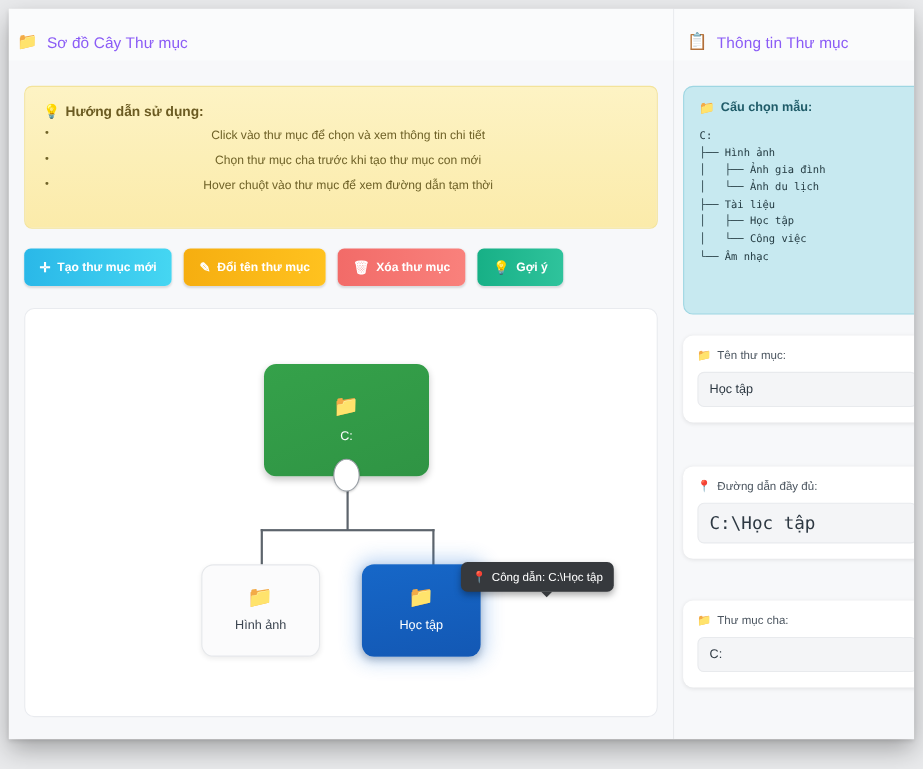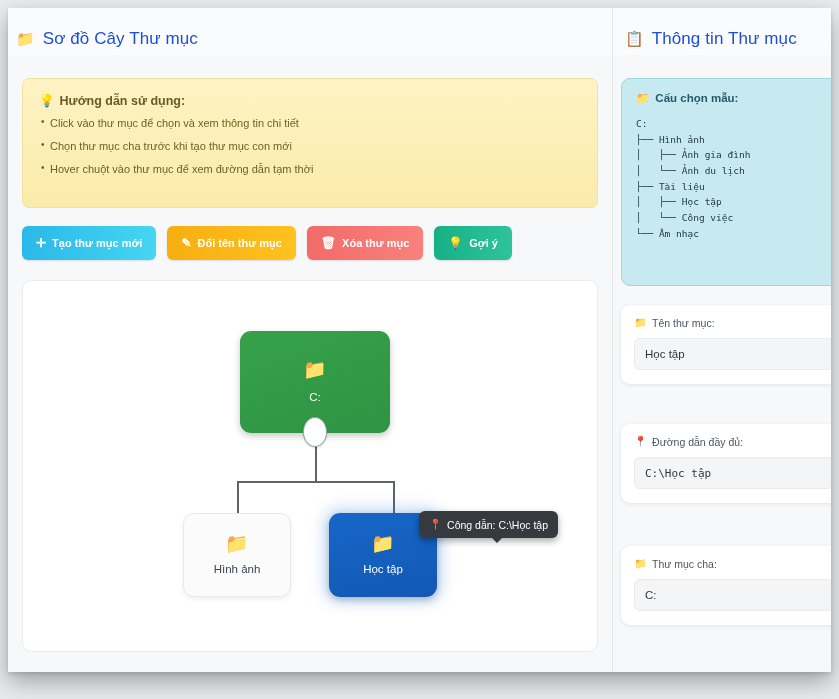--- a/index.html
+++ b/index.html
@@ -32,22 +32,22 @@
 
   .panel-title {
     display: flex;
     align-items: center;
     gap: 8px;
     padding: 14px 0 0 8px;
     height: 47px;
     background: #fafbfc;
   }
   .panel-title .t {
-    font-size: 17px;
-    color: #1d4ed8;
+    font-size: 14px;
+    color: #8b5cf6;
     letter-spacing: .1px;
   }
   .panel-title .ic { font-size: 15px; line-height: 1; }
 
   
   .guide {
     position: absolute;
     left: 14px; top: 70px;
     width: 576px; height: 130px;
     background: #fcf0ba;
@@ -56,21 +56,21 @@
     border-radius: 7px;
     padding: 12px 14px 0 14px;
   }
   .guide .gh {
     font-size: 12.5px;
     color: #6b5b22;
     font-weight: bold;
     margin: 2px 0 10px 2px;
     display: flex; align-items: center; gap: 5px;
   }
-  .guide ul { list-style: none; margin: 0; padding: 0; }
+  .guide ul { list-style: none; margin: 0; padding: 0; text-align: center; }
   .guide li {
     font-size: 11px;
     color: #6f6228;
     line-height: 1;
     margin: 0 0 12px 4px;
     padding-left: 9px;
     position: relative;
   }
   .guide li:before {
     content: "•";
@@ -251,21 +251,21 @@
   .field .fv {
     background: #f4f5f7;
     border: 1px solid #e8eaed;
     border-radius: 6px;
     padding: 8px 10px;
     font-size: 11.5px;
     color: #2d3842;
     min-height: 32px;
     display: flex; align-items: center;
   }
-  .field .fv.mono { font-family: "DejaVu Sans Mono", monospace; font-size: 11px; }
+  .field .fv.mono { font-family: "DejaVu Sans Mono", monospace; font-size: 16px; }
   .f-name { top: 297px; }
   .f-path { top: 416px; }
   .f-parent { top: 538px; }
 </style>
 </head>
 <body>
 
 <div id="app">
 
   <div id="left">

